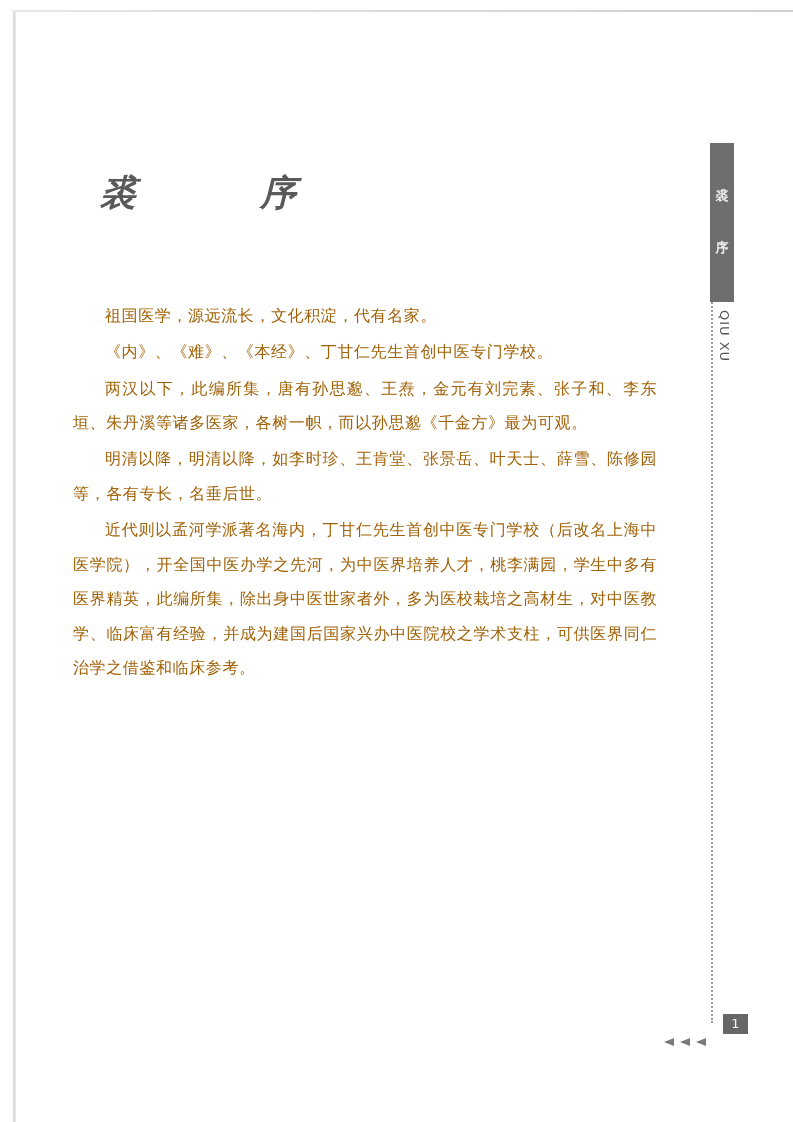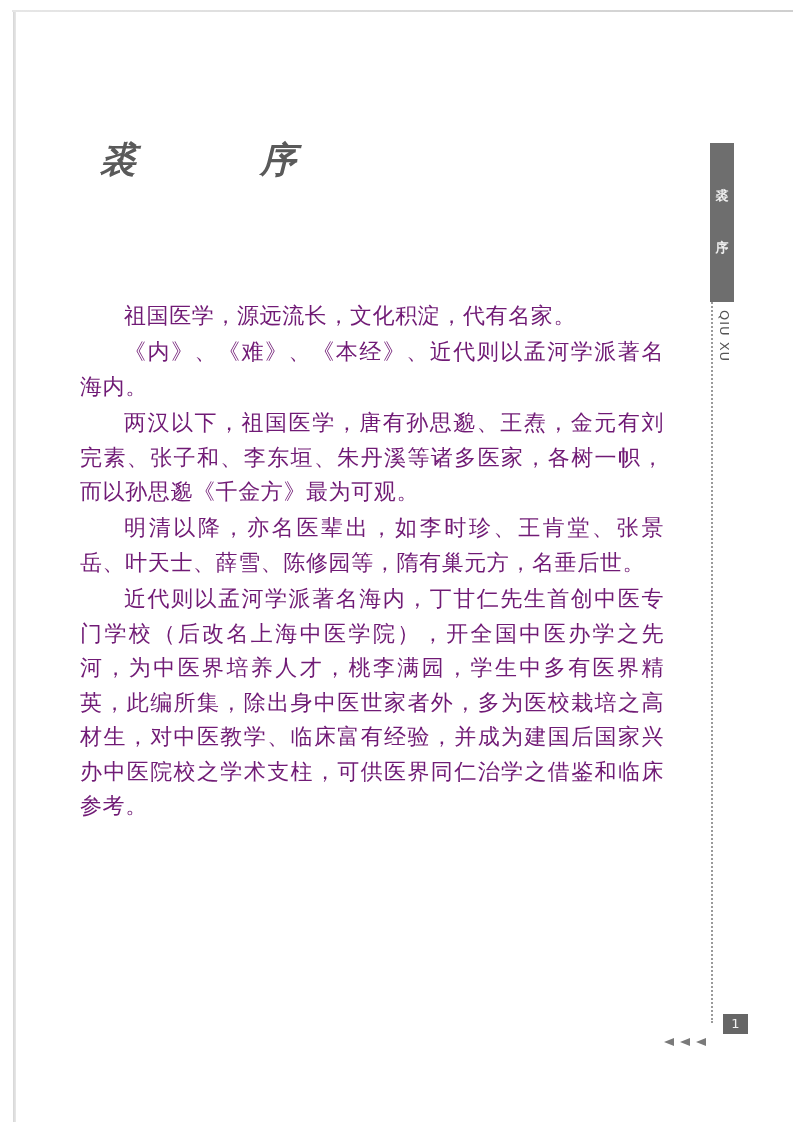--- a/index.html
+++ b/index.html
@@ -27,39 +27,39 @@
       position: absolute;
       left: 13px;
       top: 12px;
       width: 3px;
       height: 1110px;
       background: linear-gradient(to right, #d6d6d6, #e8e8e8);
     }
     .page-title {
       position: absolute;
       left: 100px;
-      top: 131px;
+      top: 164px;
       font-family: "DejaVu Serif", "Liberation Serif", serif;
       font-size: 36px;
       font-weight: bold;
       font-style: italic;
       color: #5a5a5a;
       letter-spacing: 44px;
       line-height: 44px;
       white-space: nowrap;
       margin-top: 6px;
     }
     .body-text {
       position: absolute;
-      left: 80px;
+      left: 73px;
       top: 299px;
       width: 584px;
-      font-size: 22px;
+      font-size: 16px;
       line-height: 34.5px;
-      color: #701a75;
+      color: #a16207;
       letter-spacing: 0.6px;
     }
     .body-text p {
       margin: 0 0 1.8px 0;
       text-indent: 2em;
       text-align: justify;
     }
     
     .side-dots {
       position: absolute;
@@ -138,23 +138,23 @@
 </head>
 <body>
 
 <div class="scan-top-edge"></div>
 <div class="scan-left-edge"></div>
 
 <h1 class="page-title">裘　序</h1>
 
 <div class="body-text">
   <p>祖国医学，源远流长，文化积淀，代有名家。</p>
-  <p>《内》、《难》、《本经》、近代则以孟河学派著名海内。</p>
-  <p>两汉以下，祖国医学，唐有孙思邈、王焘，金元有刘完素、张子和、李东垣、朱丹溪等诸多医家，各树一帜，而以孙思邈《千金方》最为可观。</p>
-  <p>明清以降，亦名医辈出，如李时珍、王肯堂、张景岳、叶天士、薛雪、陈修园等，隋有巢元方，名垂后世。</p>
+  <p>《内》、《难》、《本经》、丁甘仁先生首创中医专门学校。</p>
+  <p>两汉以下，此编所集，唐有孙思邈、王焘，金元有刘完素、张子和、李东垣、朱丹溪等诸多医家，各树一帜，而以孙思邈《千金方》最为可观。</p>
+  <p>明清以降，明清以降，如李时珍、王肯堂、张景岳、叶天士、薛雪、陈修园等，各有专长，名垂后世。</p>
   <p>近代则以孟河学派著名海内，丁甘仁先生首创中医专门学校（后改名上海中医学院），开全国中医办学之先河，为中医界培养人才，桃李满园，学生中多有医界精英，此编所集，除出身中医世家者外，多为医校栽培之高材生，对中医教学、临床富有经验，并成为建国后国家兴办中医院校之学术支柱，可供医界同仁治学之借鉴和临床参考。</p>
 </div>
 
 <div class="side-dots"></div>
 
 <div class="side-tab">
   <div class="side-tab-char c1">裘</div>
   <div class="side-tab-char c2">序</div>
 </div>
 

